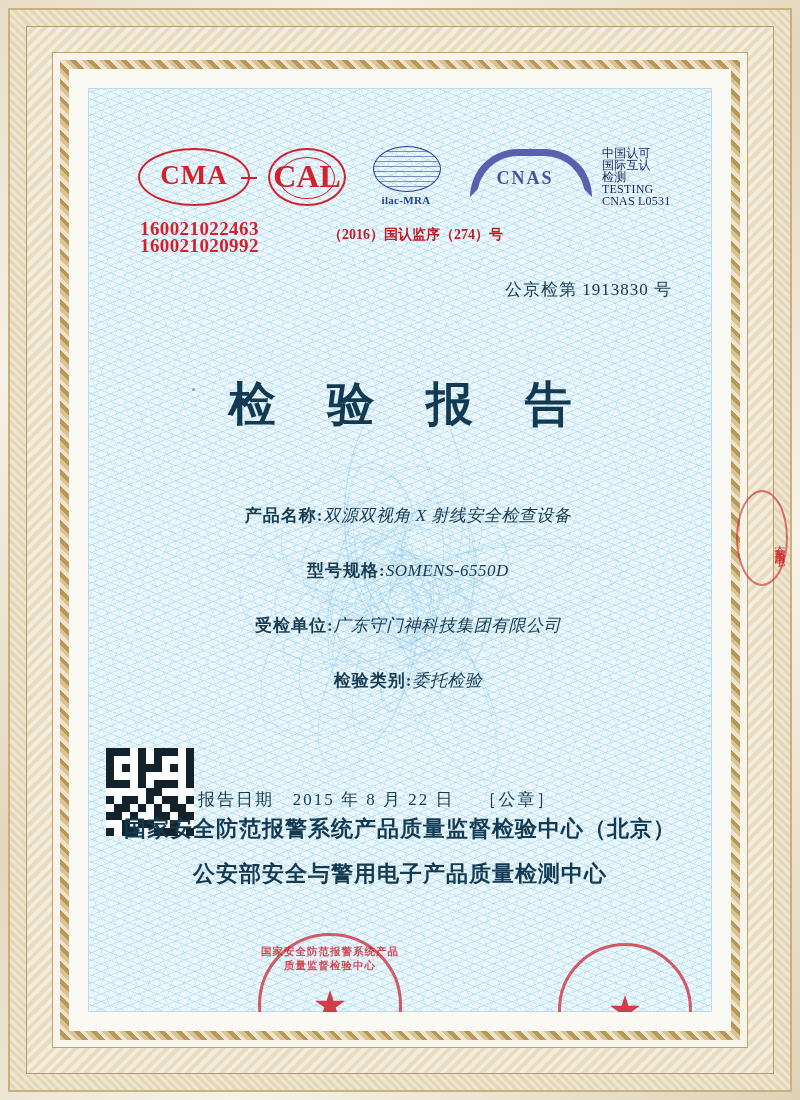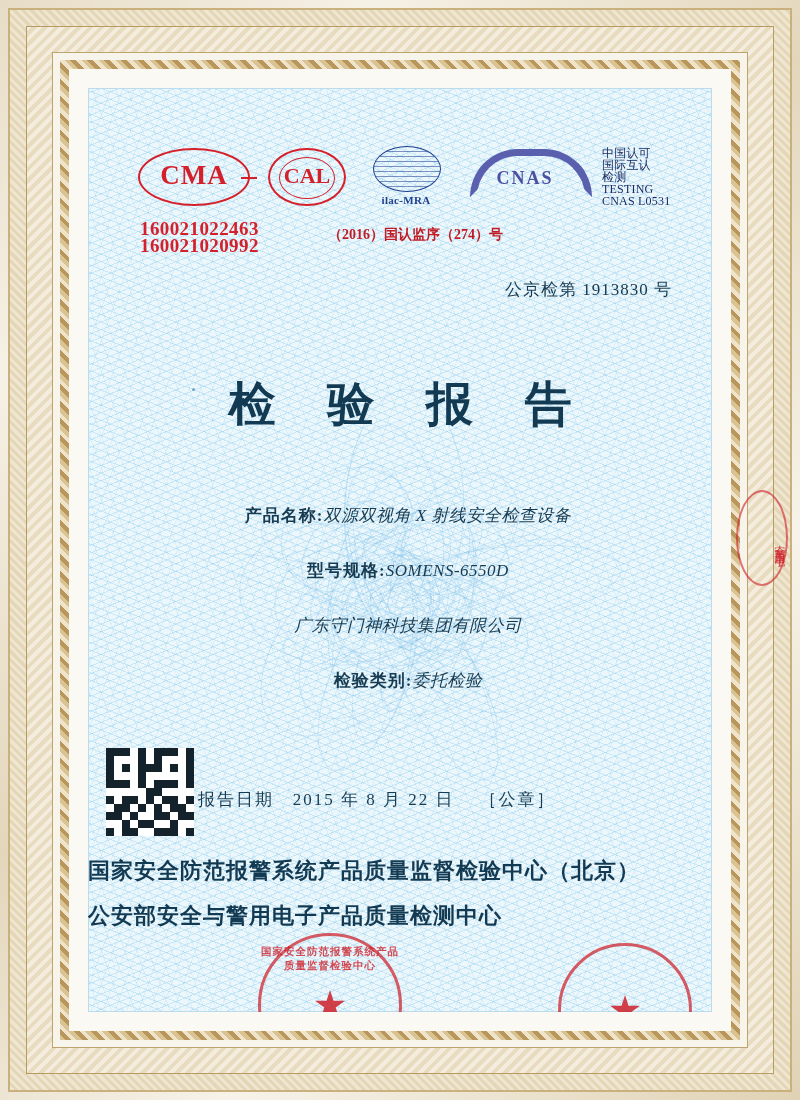--- a/index.html
+++ b/index.html
@@ -77,21 +77,21 @@
     width:108px;height:54px;border:2.4px solid #d4202a;border-radius:50%/50%;
     color:#d4202a;font-weight:bold;font-size:27px;line-height:50px;
     text-align:center;letter-spacing:1px;position:relative;
     font-family:"Liberation Serif",serif;
   }
   .cma:after{
     content:"";position:absolute;right:-9px;top:50%;width:16px;height:2px;background:#d4202a;
   }
   .cal{
     width:74px;height:54px;border:2.4px solid #d4202a;border-radius:50%;
-    color:#d4202a;font-weight:bold;font-size:22px;line-height:52px;text-align:center;
+    color:#d4202a;font-weight:bold;font-size:32px;line-height:52px;text-align:center;
     position:relative;
   }
   .cal:before{
     content:"";position:absolute;left:9px;top:7px;width:54px;height:40px;
     border:1.4px solid #d4202a;border-radius:50%;
   }
   .ilac{
     width:84px;height:62px;position:relative;color:#1f3f8f;text-align:center;
   }
   .ilac .globe{
@@ -146,21 +146,21 @@
     background:#fff;
     display:grid;grid-template-columns:repeat(11,1fr);grid-template-rows:repeat(11,1fr);
   }
   .qr i{display:block;background:#14222b;}
   
   .dateline{
     position:absolute;left:110px;top:700px;width:500px;font-size:17px;color:#173c52;letter-spacing:2px;
   }
   
   .org{
-    position:absolute;left:0;top:760px;width:624px;text-align:left;
+    position:absolute;left:0;top:718px;width:624px;text-align:center;
     color:#123a52;font-size:22px;line-height:45px;letter-spacing:1px;font-weight:bold;
   }
   
   .seal{
     position:absolute;border:3px solid rgba(205,30,40,.72);border-radius:50%;
     color:rgba(205,30,40,.8);text-align:center;pointer-events:none;
   }
   .seal .star{
     position:absolute;left:50%;top:50%;transform:translate(-50%,-50%);
     font-size:34px;color:rgba(205,30,40,.85);line-height:1;
@@ -274,20 +274,21 @@
     <div class="fields">
       <div class="row">
         <span class="lbl">产品名称:</span>
         <span class="val">双源双视角 X 射线安全检查设备</span>
       </div>
       <div class="row">
         <span class="lbl">型号规格:</span>
         <span class="val">SOMENS-6550D</span>
       </div>
       <div class="row">
+        <span class="lbl">受检单位:</span>
         <span class="val">广东守门神科技集团有限公司</span>
       </div>
       <div class="row">
         <span class="lbl">检验类别:</span>
         <span class="val">委托检验</span>
       </div>
     </div>
 
     <div class="qr" id="qr">
         <i></i>

